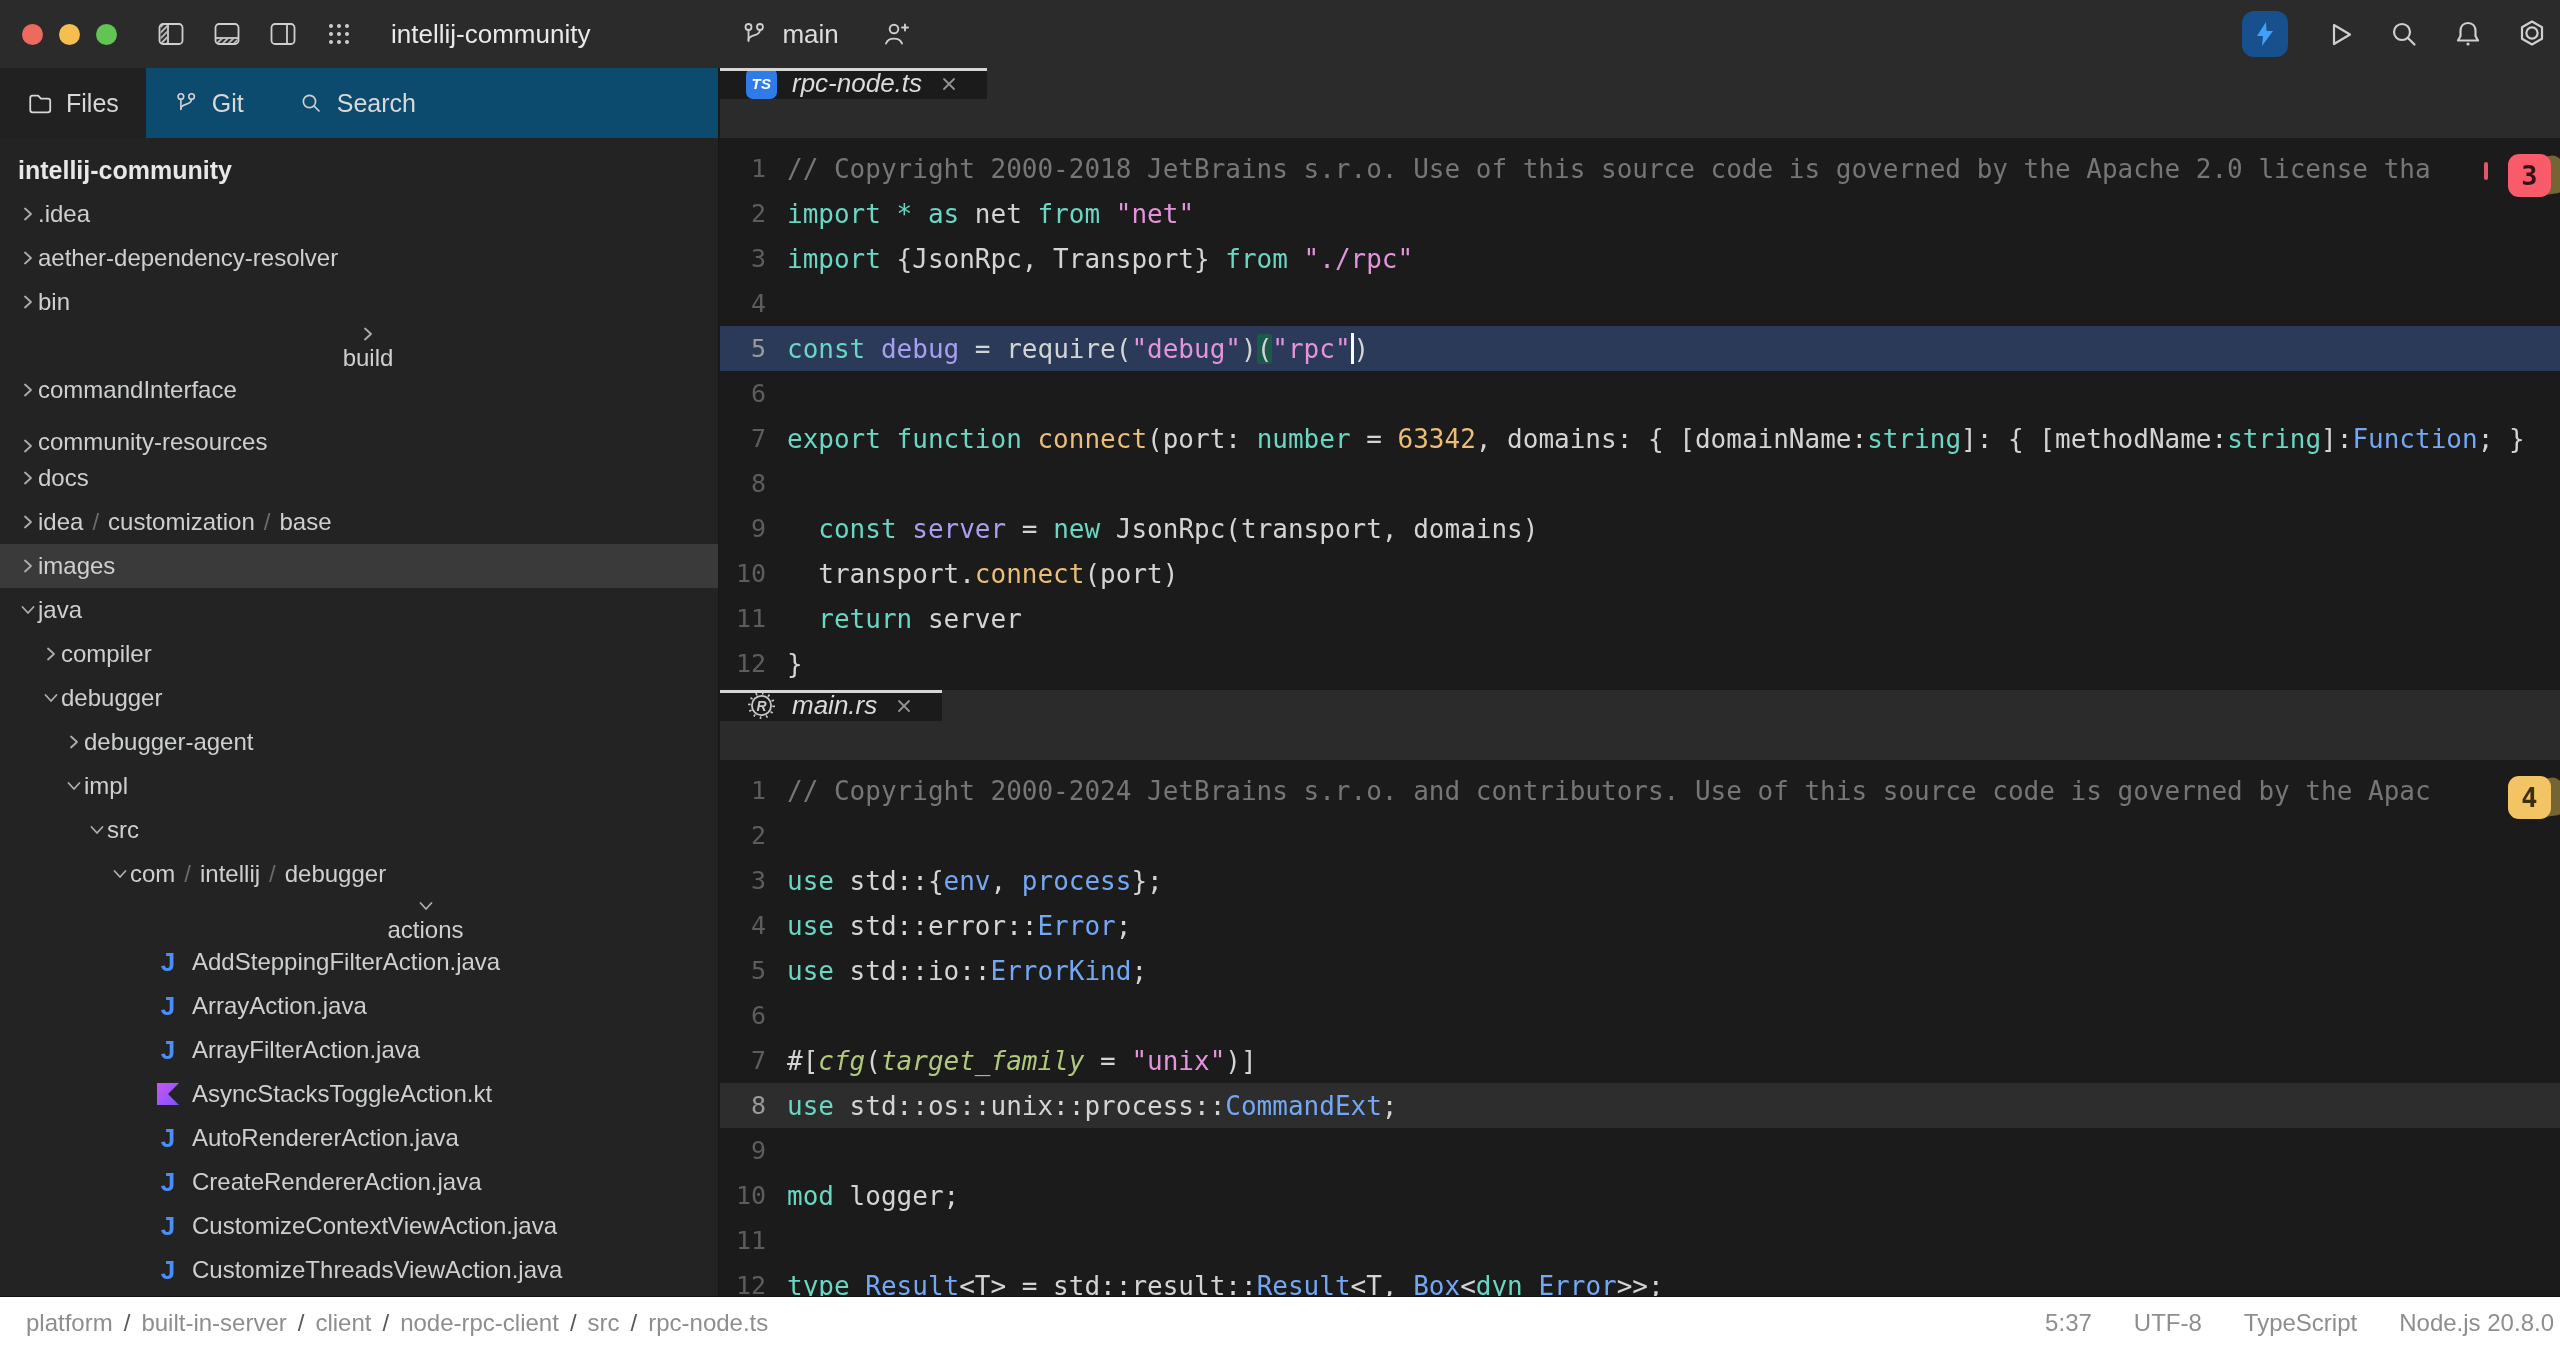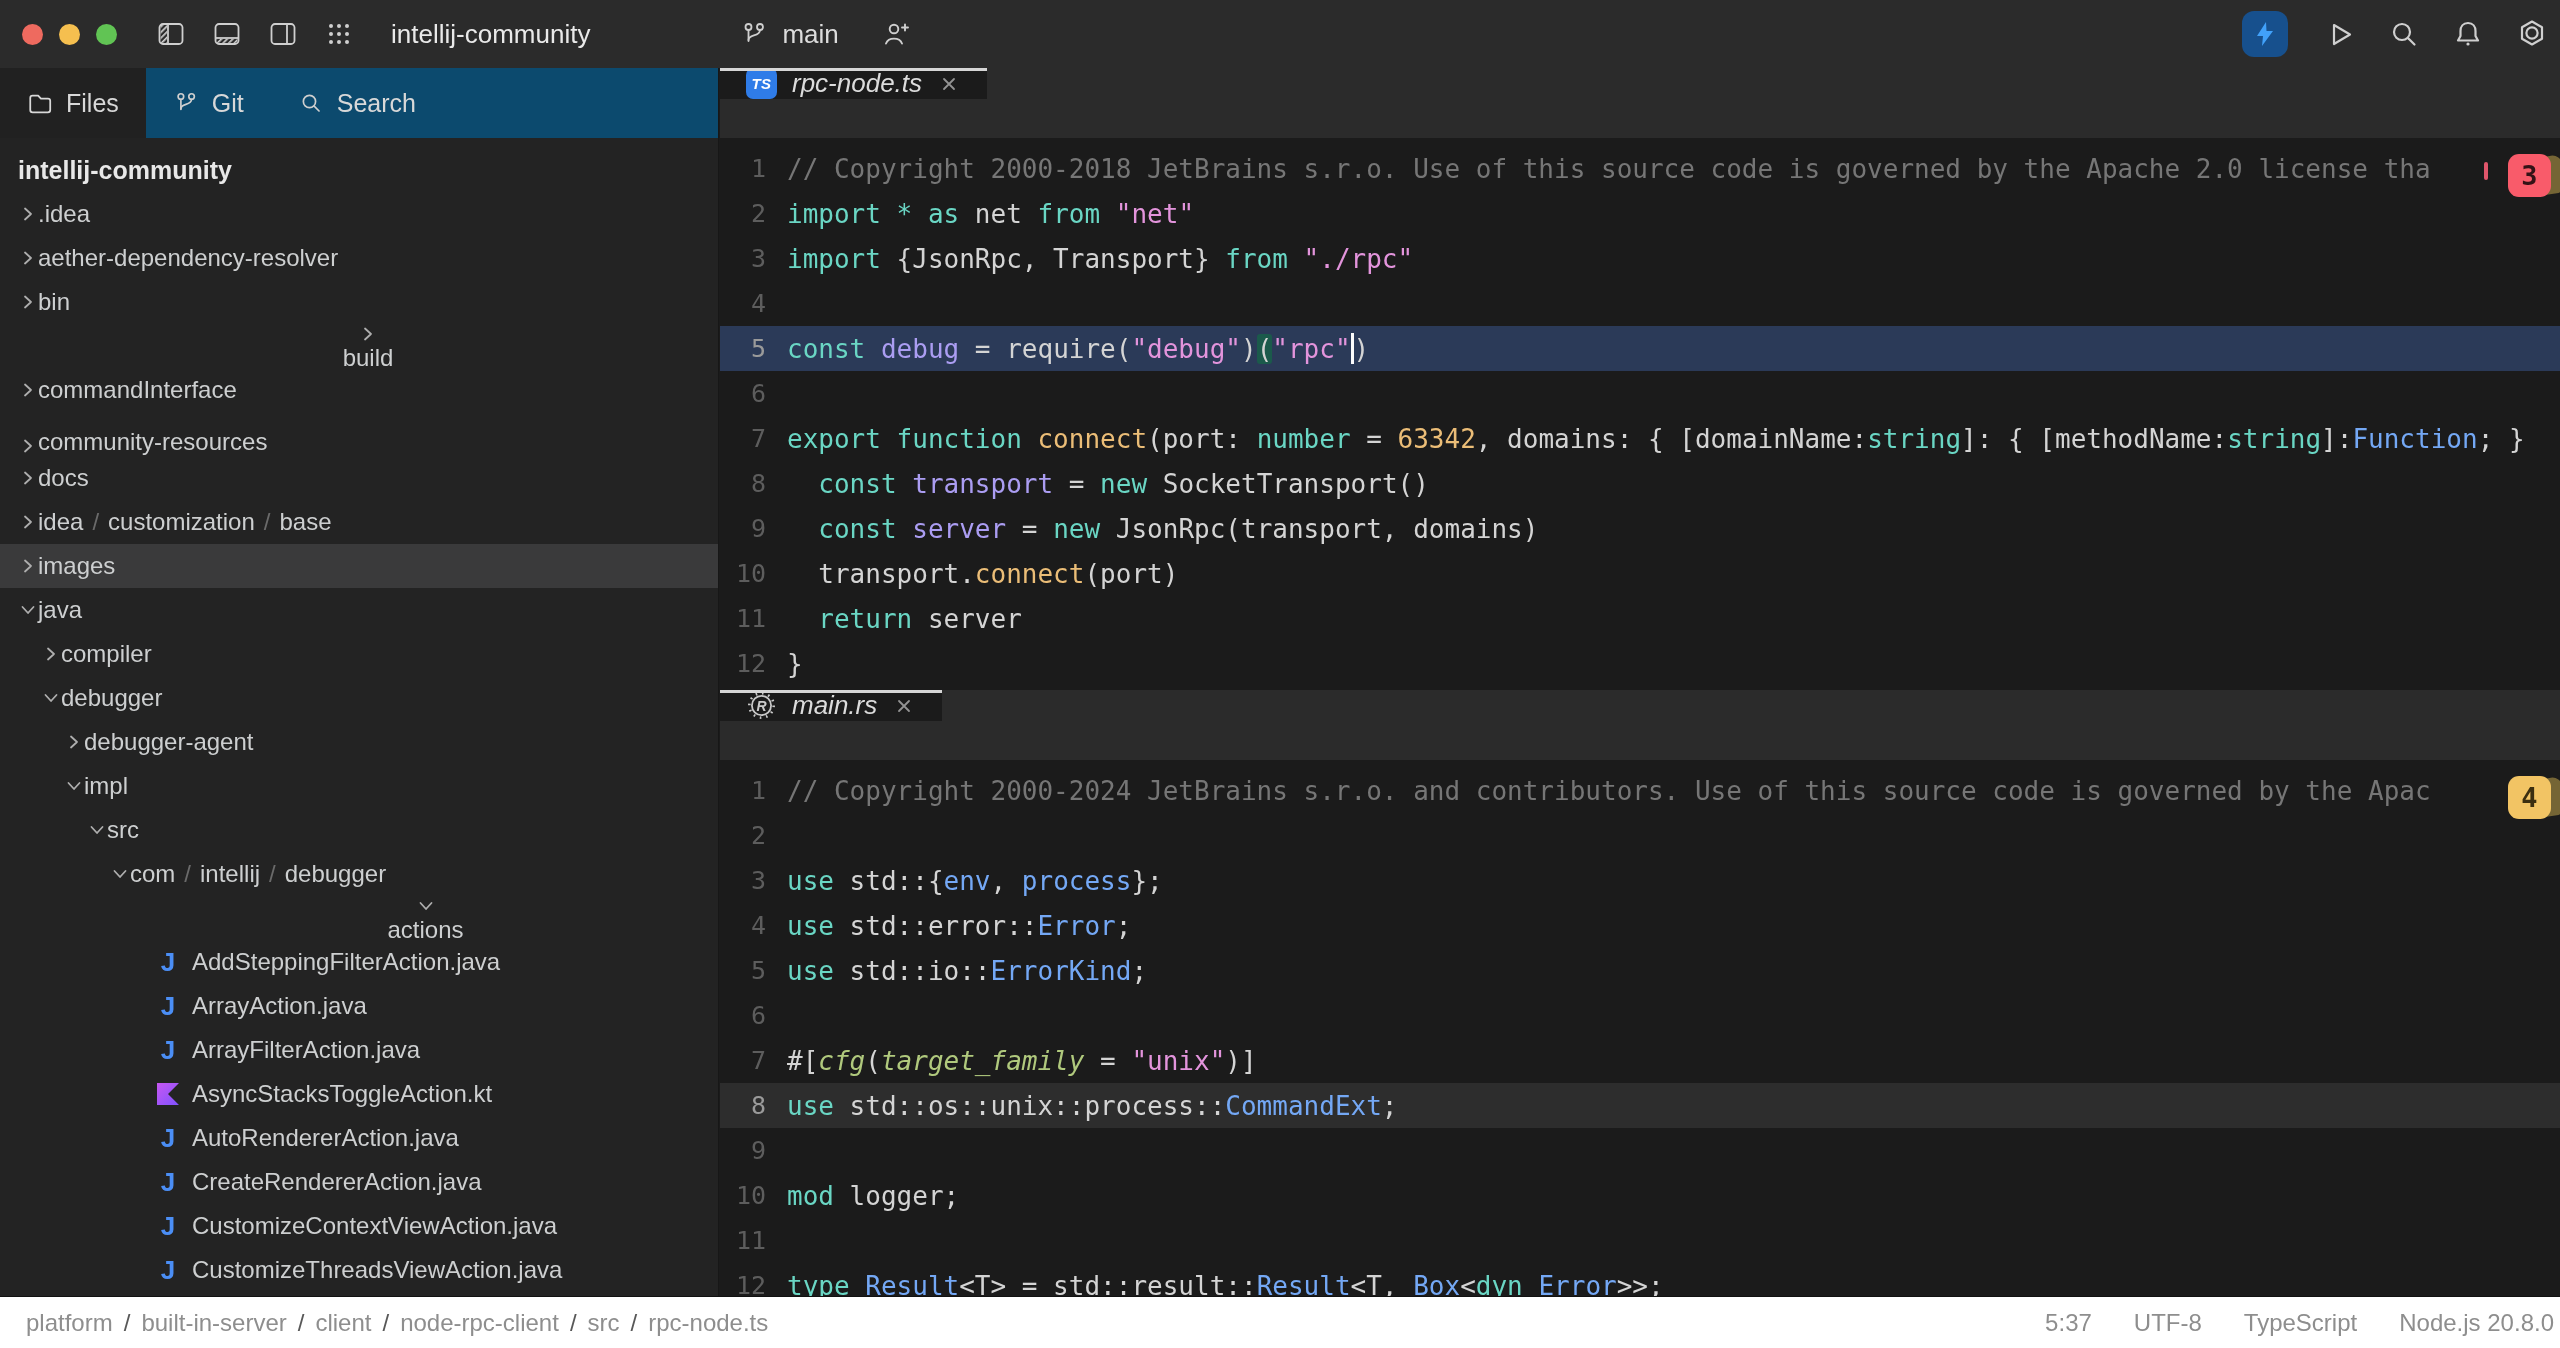--- a/index.html
+++ b/index.html
@@ -450,21 +450,21 @@
           </div>
         </div>
         <div class="editor-body">
           <div class="code-line"><span class="gutter">1</span><div class="code"><span class="tk-com">// Copyright 2000-2018 JetBrains s.r.o. Use of this source code is governed by the Apache 2.0 license tha</span></div></div>
           <div class="code-line"><span class="gutter">2</span><div class="code"><span class="tk-kw">import</span><span class="tk-txt"> </span><span class="tk-kw">*</span><span class="tk-txt"> </span><span class="tk-kw">as</span><span class="tk-txt"> net </span><span class="tk-kw">from</span><span class="tk-txt"> </span><span class="tk-str">"net"</span></div></div>
           <div class="code-line"><span class="gutter">3</span><div class="code"><span class="tk-kw">import</span><span class="tk-txt"> {JsonRpc, Transport} </span><span class="tk-kw">from</span><span class="tk-txt"> </span><span class="tk-str">"./rpc"</span></div></div>
           <div class="code-line"><span class="gutter">4</span><div class="code"></div></div>
           <div class="code-line hl-focused"><span class="gutter">5</span><div class="code"><span class="tk-kw">const</span><span class="tk-txt"> </span><span class="tk-var">debug</span><span class="tk-txt"> = require(</span><span class="tk-str">"debug"</span><span class="tk-txt">)</span><span class="tk-brkt">(</span><span class="tk-str">"rpc"</span><span class="caret"></span><span class="tk-txt">)</span></div></div>
           <div class="code-line"><span class="gutter">6</span><div class="code"></div></div>
           <div class="code-line"><span class="gutter">7</span><div class="code"><span class="tk-kw">export</span><span class="tk-txt"> </span><span class="tk-kw">function</span><span class="tk-txt"> </span><span class="tk-fn">connect</span><span class="tk-txt">(port: </span><span class="tk-kw">number</span><span class="tk-txt"> = </span><span class="tk-num">63342</span><span class="tk-txt">, domains: { [domainName:</span><span class="tk-kw">string</span><span class="tk-txt">]: { [methodName:</span><span class="tk-kw">string</span><span class="tk-txt">]:</span><span class="tk-type">Function</span><span class="tk-txt">; }</span></div></div>
-          <div class="code-line"><span class="gutter">8</span><div class="code"><span class="tk-txt">  </span><span class="tk-kw">const</span><span class="tk-txt"> </span><span class="tk-var">transport</span><span class="tk-txt"> = </span><span class="tk-kw">new</span><span class="tk-txt"> SocketTransport()</span></div></div>
+          <div class="code-line"><span class="gutter">8</span></div>
           <div class="code-line"><span class="gutter">9</span><div class="code"><span class="tk-txt">  </span><span class="tk-kw">const</span><span class="tk-txt"> </span><span class="tk-var">server</span><span class="tk-txt"> = </span><span class="tk-kw">new</span><span class="tk-txt"> JsonRpc(transport, domains)</span></div></div>
           <div class="code-line"><span class="gutter">10</span><div class="code"><span class="tk-txt">  transport.</span><span class="tk-fn">connect</span><span class="tk-txt">(port)</span></div></div>
           <div class="code-line"><span class="gutter">11</span><div class="code"><span class="tk-txt">  </span><span class="tk-kw">return</span><span class="tk-txt"> server</span></div></div>
           <div class="code-line"><span class="gutter">12</span><div class="code"><span class="tk-txt">}</span></div></div>
           <div class="badge-stack">
             <div class="badge-behind"></div>
             <div class="badge errors">3</div>
           </div>
           <div class="scroll-tick"></div>
         </div>

